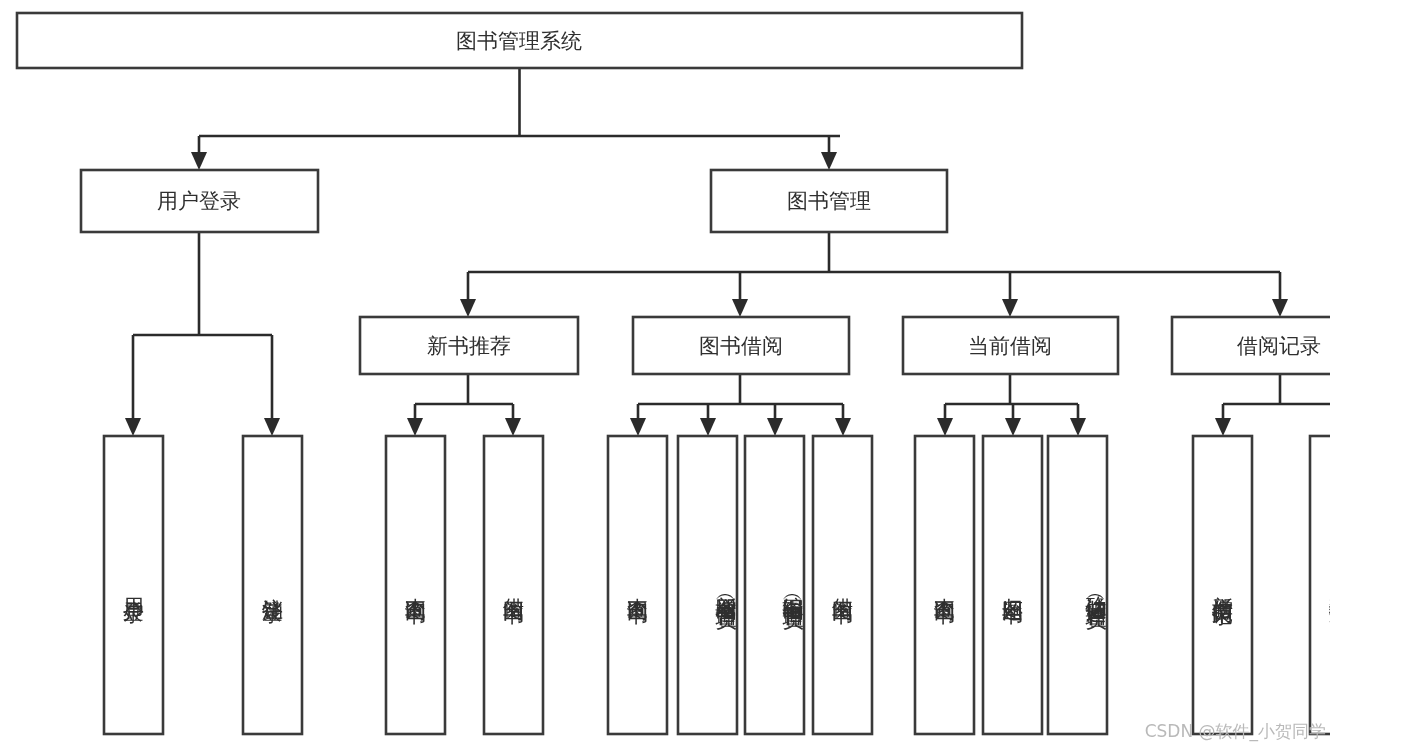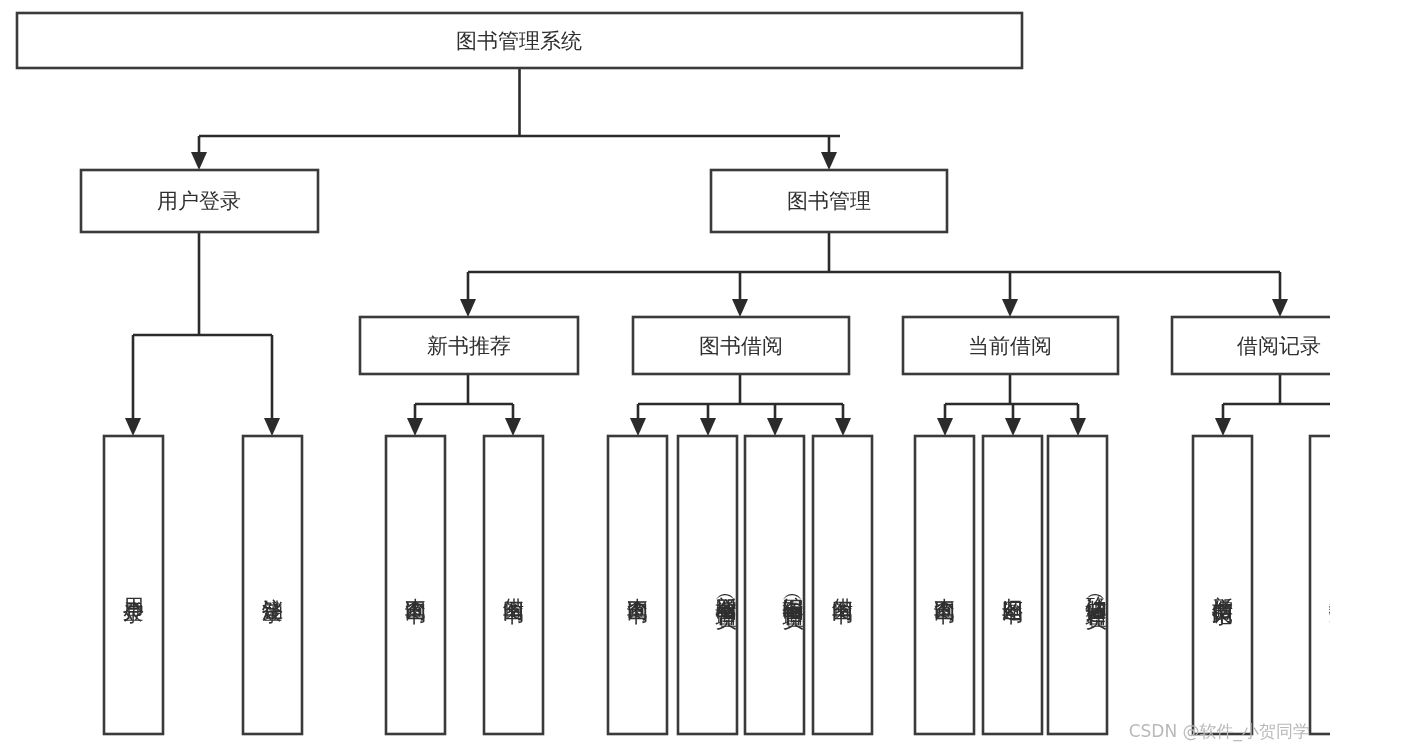--- a/index.html
+++ b/index.html
@@ -58,21 +58,21 @@
     color: #2f2f2f;
     letter-spacing: 2px;
     display: flex;
     align-items: center;
     justify-content: center;
     white-space: nowrap;
     user-select: none;
   }
   .watermark {
     position: absolute;
-    right: 20px;
+    right: 4px;
     bottom: 4px;
     font-family: "DejaVu Sans", "Liberation Sans", sans-serif;
     font-size: 17px;
     color: #b9b9b9;
     white-space: nowrap;
     pointer-events: none;
   }
 </style>
 </head>
 <body>

